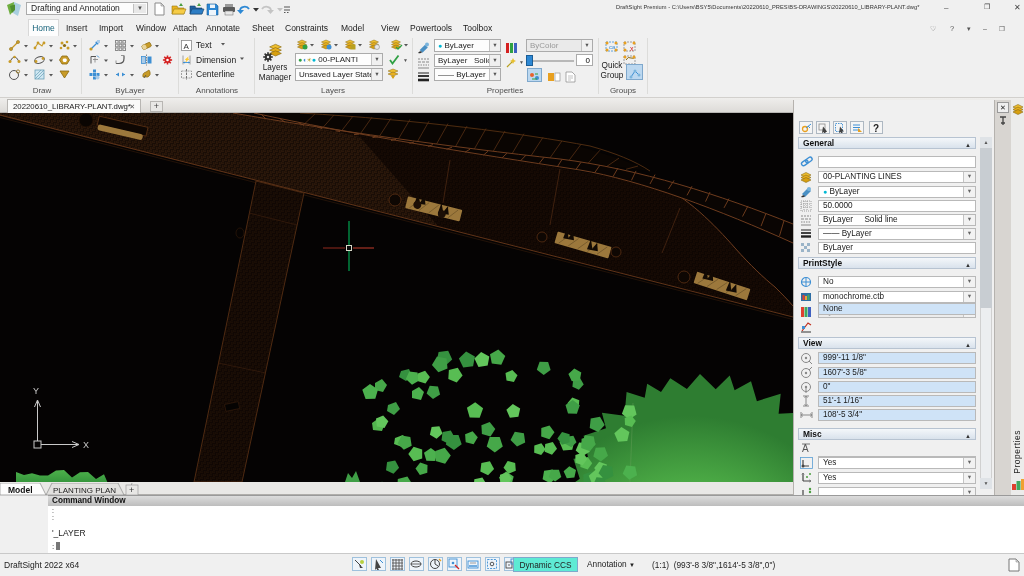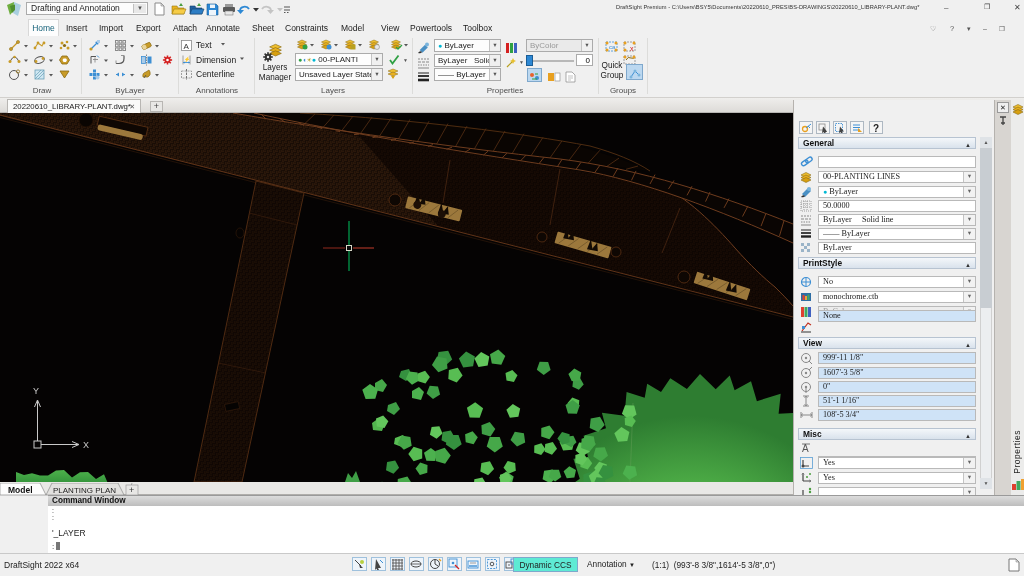--- a/index.html
+++ b/index.html
@@ -43,21 +43,21 @@
 #canvas { left:0; top:113px; width:793px; height:369px; background:#050303; }
 
 #props { left:793px; top:100px; width:231px; height:395px; background:#f0f0f0;
   border-left:1px solid #b5b2ae; font-size:8.2px; color:#1a1a1a; }
 .phead { position:absolute; left:4px; width:178px; height:12px;
   background:linear-gradient(#f4f7fa,#d9e2ec); border:1px solid #b7c3d1;
   font-weight:bold; font-size:8.4px; padding-left:4px; line-height:11px; color:#111;}
 .phead .caret { position:absolute; right:4px; top:2px; font-size:6px; color:#333; }
 .prow-ic { position:absolute; left:6px; width:13px; height:12px; }
 .pfield { position:absolute; left:24px; width:158px; height:12px; background:#fff;
-  border:1px solid #b9b9b9; padding-left:4px; line-height:10px; font-size:8.2px;font-family:Liberation Serif, serif; }
+  border:1px solid #b9b9b9; padding-left:4px; line-height:10px; font-size:8.2px; }
 .pfield .arr { position:absolute; right:0px; top:0px; width:12px; height:10px;
   background:#f2f2f2; border-left:1px solid #c4c4c4; color:#666; font-size:5.5px;
   text-align:center; line-height:9px;}
 .hl { background:#cfe3f7 !important; }
 
 #cmdwin { left:0; top:495px; width:1024px; height:58px;margin-left:48px; }
 #cmdtitle { position:absolute; left:0; top:0; width:1024px; height:11px;
   background:linear-gradient(#dcdcdc,#bdbdbd); border-top:1px solid #9a9a9a;
   font-size:8.2px; font-weight:bold; color:#111; padding-left:4px; line-height:10px; }
 #cmdbody { position:absolute; left:0; top:11px; width:1024px; height:47px; background:#fff; }
@@ -115,21 +115,21 @@
     <div id="apptitle" class="abs">DraftSight Premium - C:\Users\BSY5\Documents\20220610_PRES\BS-DRAWINGS\20220610_LIBRARY-PLANT.dwg*</div>
     <div class="wbtn abs" style="left:944px">–</div>
     <div class="wbtn abs" style="left:984px;font-size:7px">❐</div>
     <div class="wbtn abs" style="left:1014px">✕</div>
   </div>
 
   <div id="tabrow" class="abs">
     <div id="hometab" class="abs">Home</div>
     <div class="rtab" style="left:66px">Insert</div>
     <div class="rtab" style="left:99px">Import</div>
-    <div class="rtab" style="left:136px">Export</div>
+    <div class="rtab" style="left:136px">Window</div>
     <div class="rtab" style="left:173px">Attach</div>
     <div class="rtab" style="left:206px">Annotate</div>
     <div class="rtab" style="left:252px">Sheet</div>
     <div class="rtab" style="left:285px">Constraints</div>
     <div class="rtab" style="left:341px">Model</div>
     <div class="rtab" style="left:381px">View</div>
     <div class="rtab" style="left:410px">Powertools</div>
     <div class="rtab" style="left:463px">Toolbox</div>
     <div class="rtab" style="left:930px;font-size:7px;color:#777">♡</div>
     <div class="rtab" style="left:950px;font-size:7.5px;color:#555">?</div>
@@ -790,21 +790,21 @@
           <rect x="1" y="1" width="3" height="10" fill="#e04030"></rect>
           <rect x="4.5" y="1" width="3" height="10" fill="#40a860"></rect>
           <rect x="8" y="1" width="3" height="10" fill="#4060c0"></rect>
         </svg></div>
 <div class="pfield" style="top:206px;background:#ececec"><span style="color:#9a9a9a">ByColor</span><span class="arr">▼</span></div>
 <div class="prow-ic" style="top:221px"><svg width="13" height="12">
           <path d="M2,10 L8,2 L11,4" fill="none" stroke="#c03020" stroke-width="1.2"></path>
           <path d="M1,11 h10" stroke="#333" stroke-width="1"></path>
           <rect x="2" y="5" width="3" height="3" fill="#3d8fd4"></rect>
         </svg></div>
-<div class="pfield hl" style="top:210px">None</div>
+<div class="pfield hl" style="top:203px">None</div>
 <div class="prow-ic" style="top:252px"><svg width="13" height="12">
           <circle cx="6" cy="6" r="4.5" fill="none" stroke="#888" stroke-width="1"></circle>
           <circle cx="6" cy="6" r="1.2" fill="#888"></circle>
           <path d="M9,9 L12,12" stroke="#888" stroke-width="1"></path>
         </svg></div>
 <div class="pfield hl" style="top:252px">999'-11 1/8"</div>
 <div class="prow-ic" style="top:267px"><svg width="13" height="12">
           <circle cx="6" cy="6" r="4.5" fill="none" stroke="#888" stroke-width="1"></circle>
           <circle cx="6" cy="6" r="1.2" fill="#888"></circle>
           <path d="M9,3 L12,0" stroke="#888" stroke-width="1"></path>

